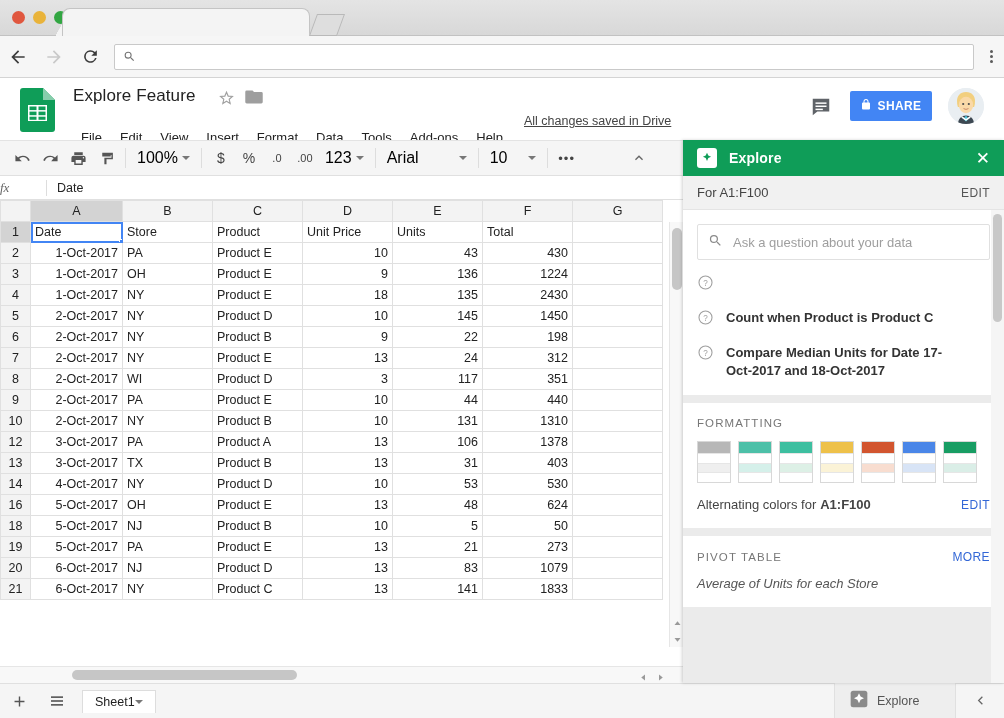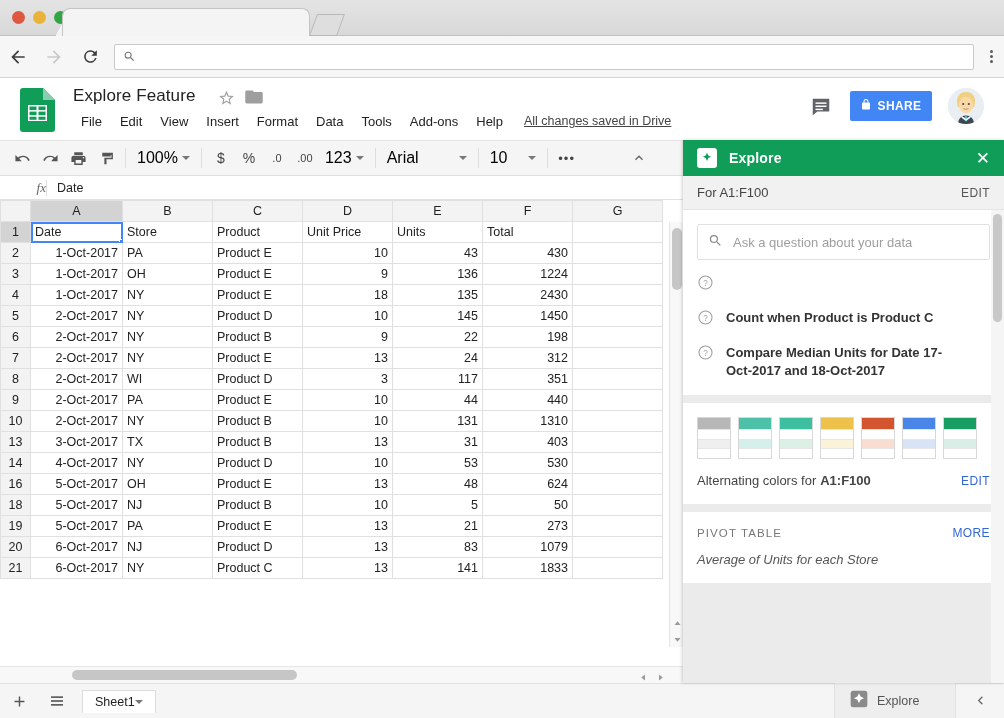--- a/index.html
+++ b/index.html
@@ -65,21 +65,21 @@
   .sheets-logo {
     position: absolute; left: 20px; top: 88px; width: 35px; height: 44px;
   }
   .doc-title {
     position: absolute; left: 73px; top: 86px;
     font-size: 17px; color: #222; letter-spacing: .1px;
   }
   .title-star { position: absolute; left: 218px; top: 89px; }
   .title-folder { position: absolute; left: 245px; top: 89px; }
   .menubar {
-    position: absolute; left: 72px; top: 112px; display: flex; gap: 0;
+    position: absolute; left: 72px; top: 128px; display: flex; gap: 0;
     font-size: 13px; color: #222;
   }
   .menubar > span { padding: 2px 9px; cursor: default; }
   .save-status {
     position: absolute; left: 524px; top: 114px;
     font-size: 12.5px; color: #444; text-decoration: underline; cursor: pointer;
   }
   .comment-icon { position: absolute; left: 810px; top: 96px; }
   .share-btn {
     position: absolute; left: 850px; top: 91px; width: 82px; height: 30px;
@@ -105,21 +105,21 @@
   .tb-sep { width: 1px; height: 20px; background: #ddd; margin: 0 5px; }
   .tb-drop { display: flex; align-items: center; gap: 4px; padding: 0 6px; height: 28px; cursor: pointer; }
   .caret { width: 0; height: 0; border-left: 4px solid transparent; border-right: 4px solid transparent;
            border-top: 4px solid #777; }
 
   
   .formula-bar {
     position: absolute; left: 0; top: 176px; width: 683px; height: 24px;
     background: #fff; border-bottom: 1px solid #e0e0e0; display: flex; align-items: center;
   }
-  .fx { width: 46px; text-align: right; font-style: italic; font-size: 13px;
+  .fx { width: 46px; text-align: left; font-style: italic; font-size: 13px;
         color: #666; font-family: "Liberation Serif", serif; }
   .fx-div { width: 1px; height: 16px; background: #ddd; }
   .formula-val { padding-left: 10px; font-size: 12.5px; color: #222; }
 
   
   .grid-wrap {
     position: absolute; left: 0; top: 200px; width: 683px; height: 466px;
     background: #fff; overflow: hidden;
   }
   table.sheet { border-collapse: collapse; table-layout: fixed; }
@@ -532,20 +532,30 @@
             <td class="rowhdr">10</td>
             <td class="w-a num">2-Oct-2017</td>
             <td class="w-b">NY</td>
             <td class="w-c">Product B</td>
             <td class="w-d num">10</td>
             <td class="w-e num">131</td>
             <td class="w-f num">1310</td>
             <td class="w-g"></td>
           </tr>
           <tr>
+            <td class="rowhdr">12</td>
+            <td class="w-a num">3-Oct-2017</td>
+            <td class="w-b">PA</td>
+            <td class="w-c">Product A</td>
+            <td class="w-d num">13</td>
+            <td class="w-e num">106</td>
+            <td class="w-f num">1378</td>
+            <td class="w-g"></td>
+          </tr>
+          <tr>
             <td class="rowhdr">13</td>
             <td class="w-a num">3-Oct-2017</td>
             <td class="w-b">TX</td>
             <td class="w-c">Product B</td>
             <td class="w-d num">13</td>
             <td class="w-e num">31</td>
             <td class="w-f num">403</td>
             <td class="w-g"></td>
           </tr>
           <tr>
@@ -733,20 +743,21 @@
             <svg width="17" height="17" viewBox="0 0 24 24">
                 <circle cx="12" cy="12" r="9.2" fill="none" stroke="#9e9e9e" stroke-width="1.5"></circle>
                 <text x="12" y="16.4" font-size="11.5" text-anchor="middle" fill="#9e9e9e" font-family="Liberation Sans, sans-serif">?</text>
               </svg>
           </span>
           <span class="q-text" style="width:216px">Compare Median Units for Date 17-Oct-2017 and 18-Oct-2017</span>
         </div>
       </div>
 
       <div class="ex-card">
+        <div class="ex-sec-title">FORMATTING</div>
         <div class="swatches" id="swatch-row">
             <div class="sw">
               <b style="background: rgb(183, 183, 183);"></b>
               <u style="background: rgb(255, 255, 255);"></u>
               <u style="background: rgb(239, 239, 239);"></u>
               <u style="background: rgb(255, 255, 255);"></u>
             </div>
             <div class="sw">
               <b style="background: rgb(77, 192, 168);"></b>
               <u style="background: rgb(255, 255, 255);"></u>

